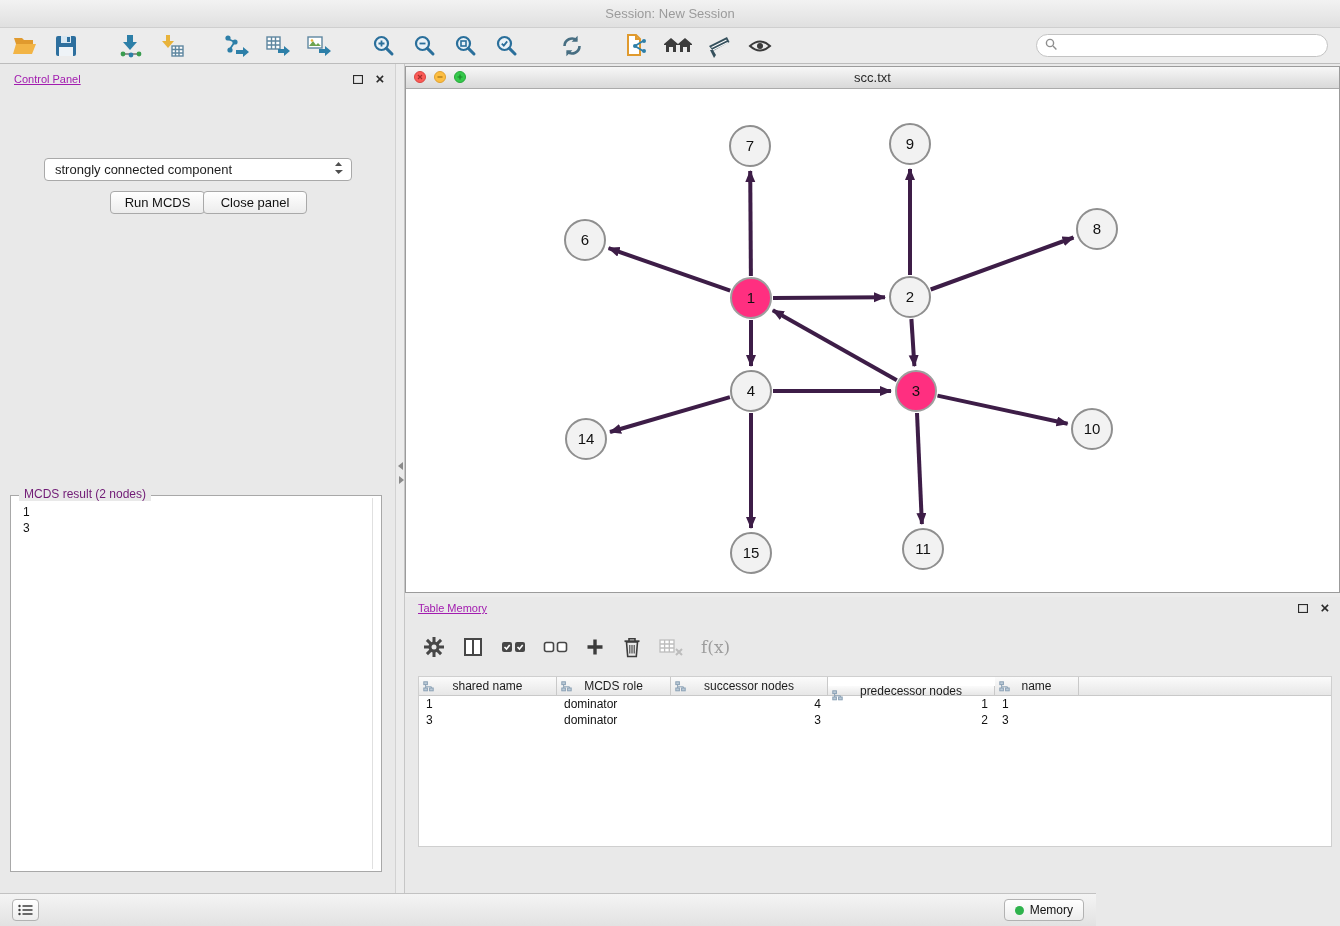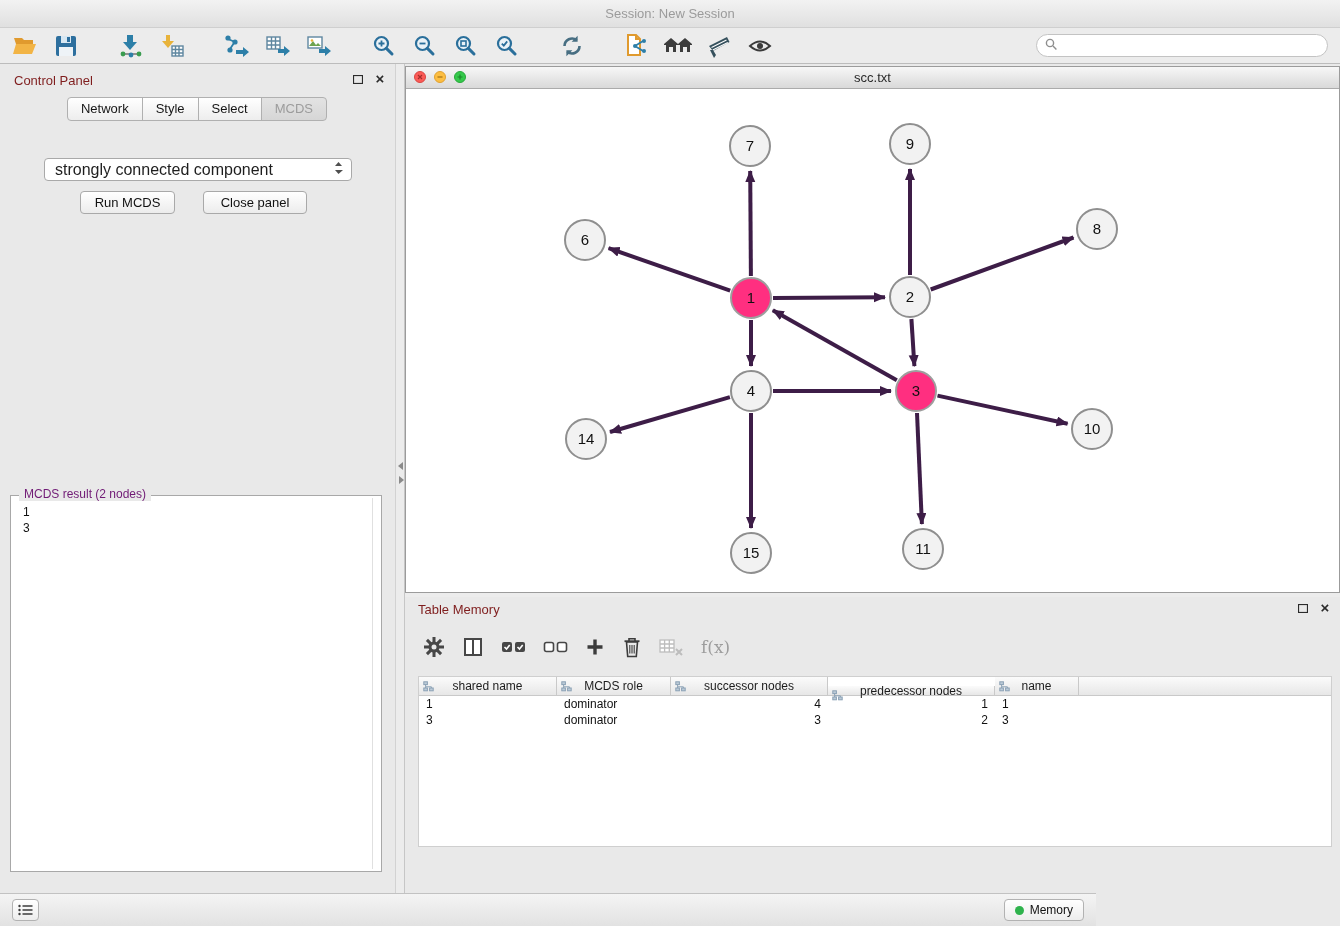--- a/index.html
+++ b/index.html
@@ -29,46 +29,46 @@
   .tb-icon { width:30px; height:28px; margin-right:11px; display:flex; align-items:center; justify-content:center; cursor:default; }
   .tb-icon.group { margin-left:24px; }
   .search {
     position:absolute; right:12px; top:6px; width:292px; height:23px;
     background:#fff; border:1px solid #c3c3c3; border-radius:12px;
     display:flex; align-items:center; padding-left:8px; gap:5px;
   }
   .search input { border:none; outline:none; flex:1; height:18px; font-size:12px; background:transparent; font-family:"Liberation Sans",sans-serif; }
   
   .control-panel { position:absolute; left:0; top:64px; width:395px; height:829px; background:#e9e9e9; }
-  .panel-title { position:absolute; left:14px; top:9px; font-size:13px; color:#7f1d1d; }
+  .panel-title { position:absolute; left:14px; top:9px; font-size:11px; color:#a21caf;text-decoration:underline; }
   .panel-btns { position:absolute; right:8px; top:8px; display:flex; gap:8px; align-items:center; }
   .float-btn, .close-btn { width:14px; height:14px; display:flex; align-items:center; justify-content:center; color:#2b2b2b; }
   .close-btn { font-weight:bold; font-size:15px; line-height:14px; }
   .tabs-row { position:absolute; left:0; top:33px; width:100%; display:flex; justify-content:center; }
   .tab {
     border:1px solid #b0b0b0; background:linear-gradient(#ffffff,#ededed);
     padding:3px 13px 4px 13px; font-size:13px; margin-left:-1px; color:#161616;
     white-space:nowrap;
   }
   .tab:first-child { border-radius:4px 0 0 4px; }
   .tab:last-child { border-radius:0 4px 4px 0; }
   .tab.active { background:linear-gradient(#e3e3e3,#d6d6d6); color:#9c9c9c; }
   .opt-label { position:absolute; left:0; top:73px; width:100%; text-align:center; font-size:13px; }
   .dropdown {
     position:absolute; left:44px; top:94px; width:308px; height:23px;
     background:#fff; border:1px solid #a9a9a9; border-radius:4px;
-    display:flex; align-items:center; padding:0 8px 0 10px; font-size:16px;
+    display:flex; align-items:center; padding:0 8px 0 10px; font-size:13px;
     justify-content:space-between;
   }
   .aqua-btn {
     position:absolute; top:127px; height:23px;
     background:linear-gradient(#ffffff,#ececec); border:1px solid #a9a9a9; border-radius:4px;
     font-size:13px; font-family:"Liberation Sans",sans-serif; color:#111; padding:0 12px;
   }
-  .run-btn { left:80px; width:95px; }
+  .run-btn { left:110px; width:95px; }
   .closep-btn { left:203px; width:104px; }
   .result-box { position:absolute; left:10px; top:431px; width:372px; height:377px; background:#fff; border:1px solid #a8a8a8; }
   .result-legend { position:absolute; left:8px; top:-9px; background:#e9e9e9; padding:0 5px; font-size:12px; color:#701a75; }
   .result-lines { padding:8px 12px; font-size:12px; line-height:16px; color:#111; }
   .result-scroll { position:absolute; right:8px; top:2px; bottom:2px; width:0; border-left:1px solid #e0e0e0; }
   
   .v-splitter { position:absolute; left:395px; top:64px; width:10px; height:829px; background:#ececec; border-left:1px solid #d2d2d2; border-right:1px solid #c6c6c6; }
   .v-splitter .tri-l { position:absolute; left:2px; top:398px; width:0; height:0; border-top:4px solid transparent; border-bottom:4px solid transparent; border-right:5px solid #8a8a8a; }
   .v-splitter .tri-r { position:absolute; left:3px; top:412px; width:0; height:0; border-top:4px solid transparent; border-bottom:4px solid transparent; border-left:5px solid #8a8a8a; }
   
@@ -258,26 +258,20 @@
 <div class="control-panel">
   <div class="panel-title">Control Panel</div>
   <div class="panel-btns">
     <span class="float-btn">
       <svg width="10" height="9">
           <rect x="0.5" y="0.5" width="9" height="8" fill="none" stroke="#2b2b2b" stroke-width="1.2"></rect>
         </svg>
     </span>
     <span class="close-btn">×</span>
   </div>
-  <div class="tabs-row" id="cp-tabs">
-      <div class="tab">Network</div>
-      <div class="tab">Style</div>
-      <div class="tab">Select</div>
-      <div class="tab active">MCDS</div>
-    </div>
 
 
   <div class="dropdown">
     <span>strongly connected component</span>
     <span>
       <svg width="9" height="14" viewBox="0 0 9 14">
           <path d="M4.5 1L8 5H1z" fill="#4f4f4f"></path>
           <path d="M4.5 13L1 9h8z" fill="#4f4f4f"></path>
         </svg>
     </span>

